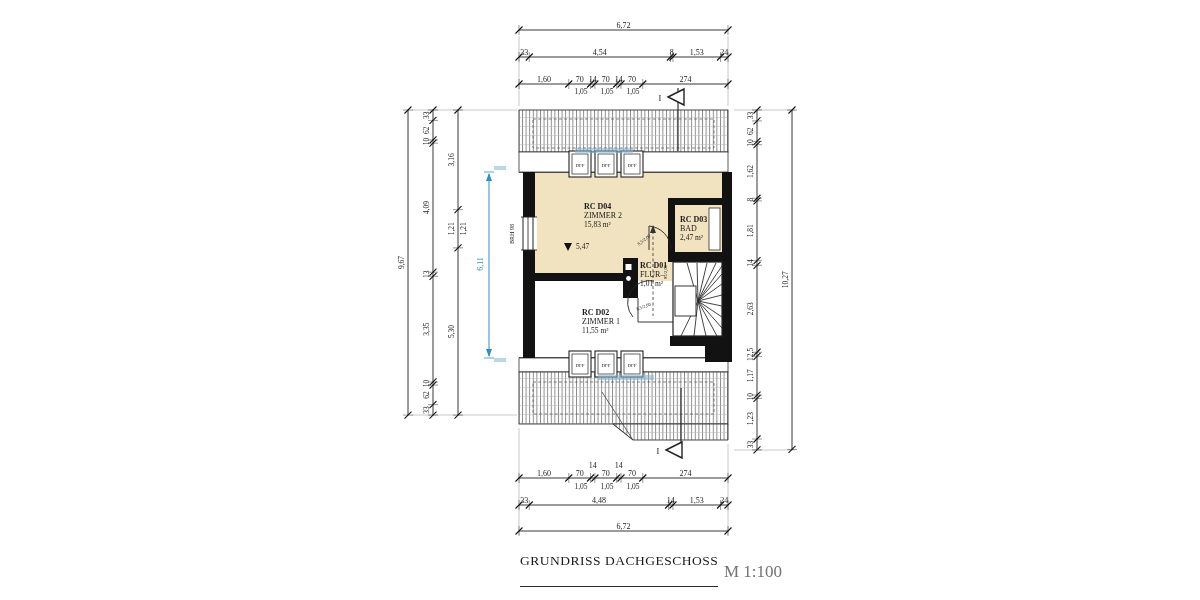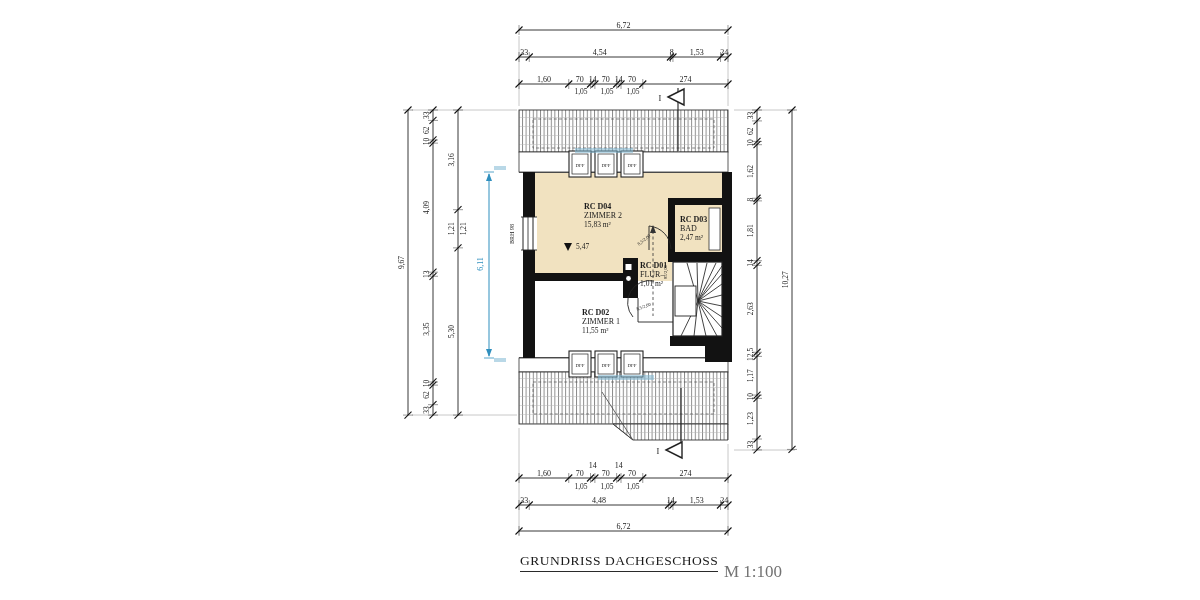--- a/index.html
+++ b/index.html
@@ -9,21 +9,21 @@
   .t-code{font-size:8px;font-weight:700;}
   .t-room{font-size:8px;}
   .t-area{font-size:7.5px;}
   .t-tiny{font-size:4.6px;}
   .t-dff{font-size:4.8px;}
   .t-sec{font-size:8.5px;}
   .t-lvl{font-size:7.5px;}
   .t-brh{font-size:6px;}
   .t-blue{font-size:8px;fill:#2f8fbe;}
   .title-block{position:absolute;left:520px;top:553px;font-size:13.5px;letter-spacing:.5px;
-               color:#1a1a1a;border-bottom:1.2px solid #2a2a2a;padding-bottom:2px;}
+               color:#1a1a1a;border-bottom:1.2px solid #2a2a2a;padding-bottom:17px;}
   .scale-block{position:absolute;left:724px;top:562px;font-size:17px;color:#737373;}
 </style>
 </head>
 <body>
 
 <div class="sheet">
 
   <svg width="1200" height="600" viewBox="0 0 1200 600">
     <defs>
       <pattern id="roofhatch" width="3.6" height="9" patternUnits="userSpaceOnUse">

